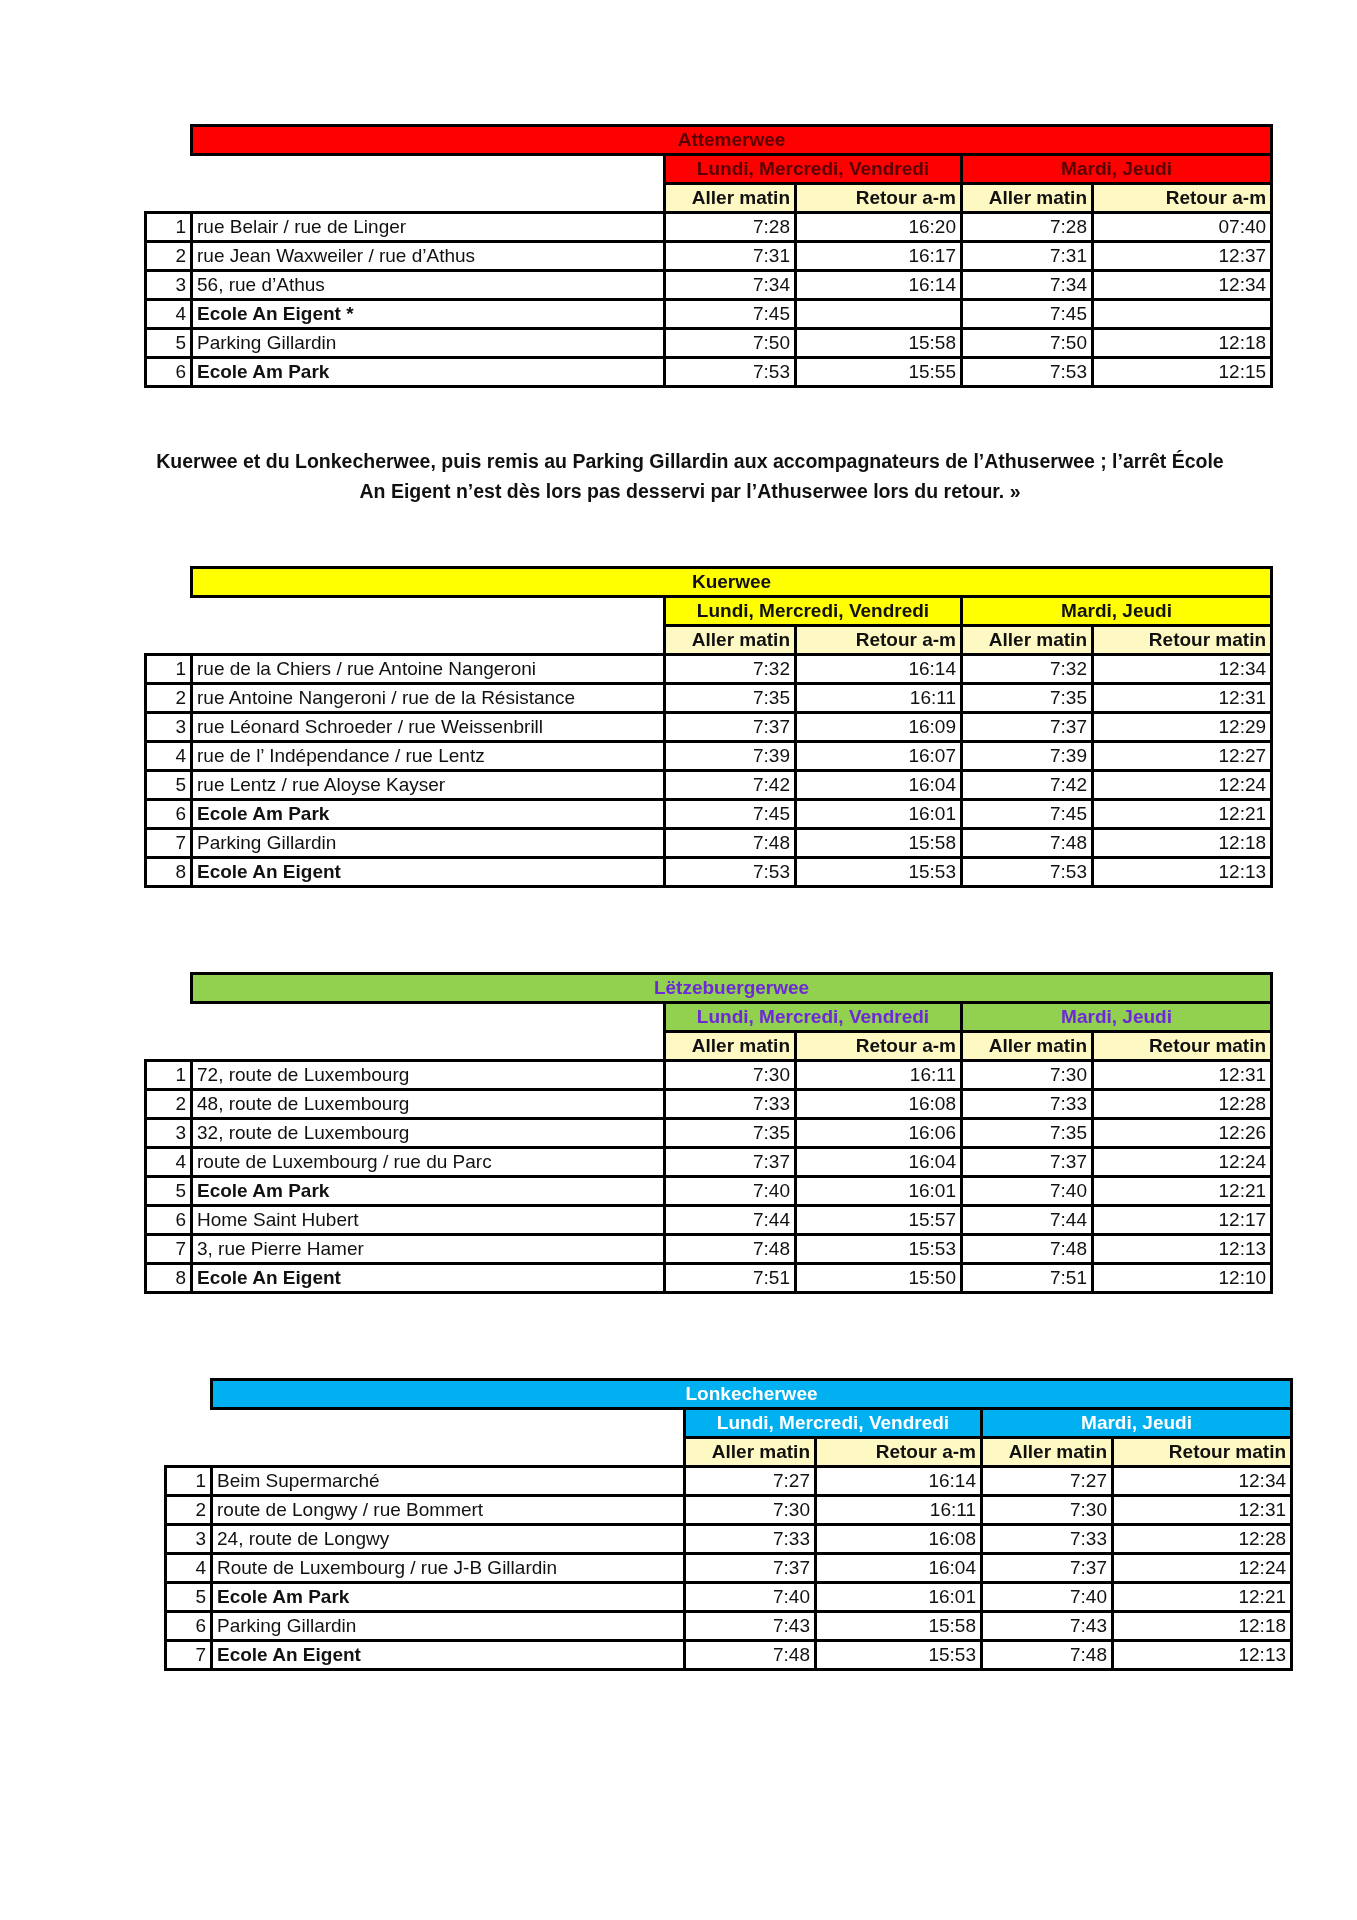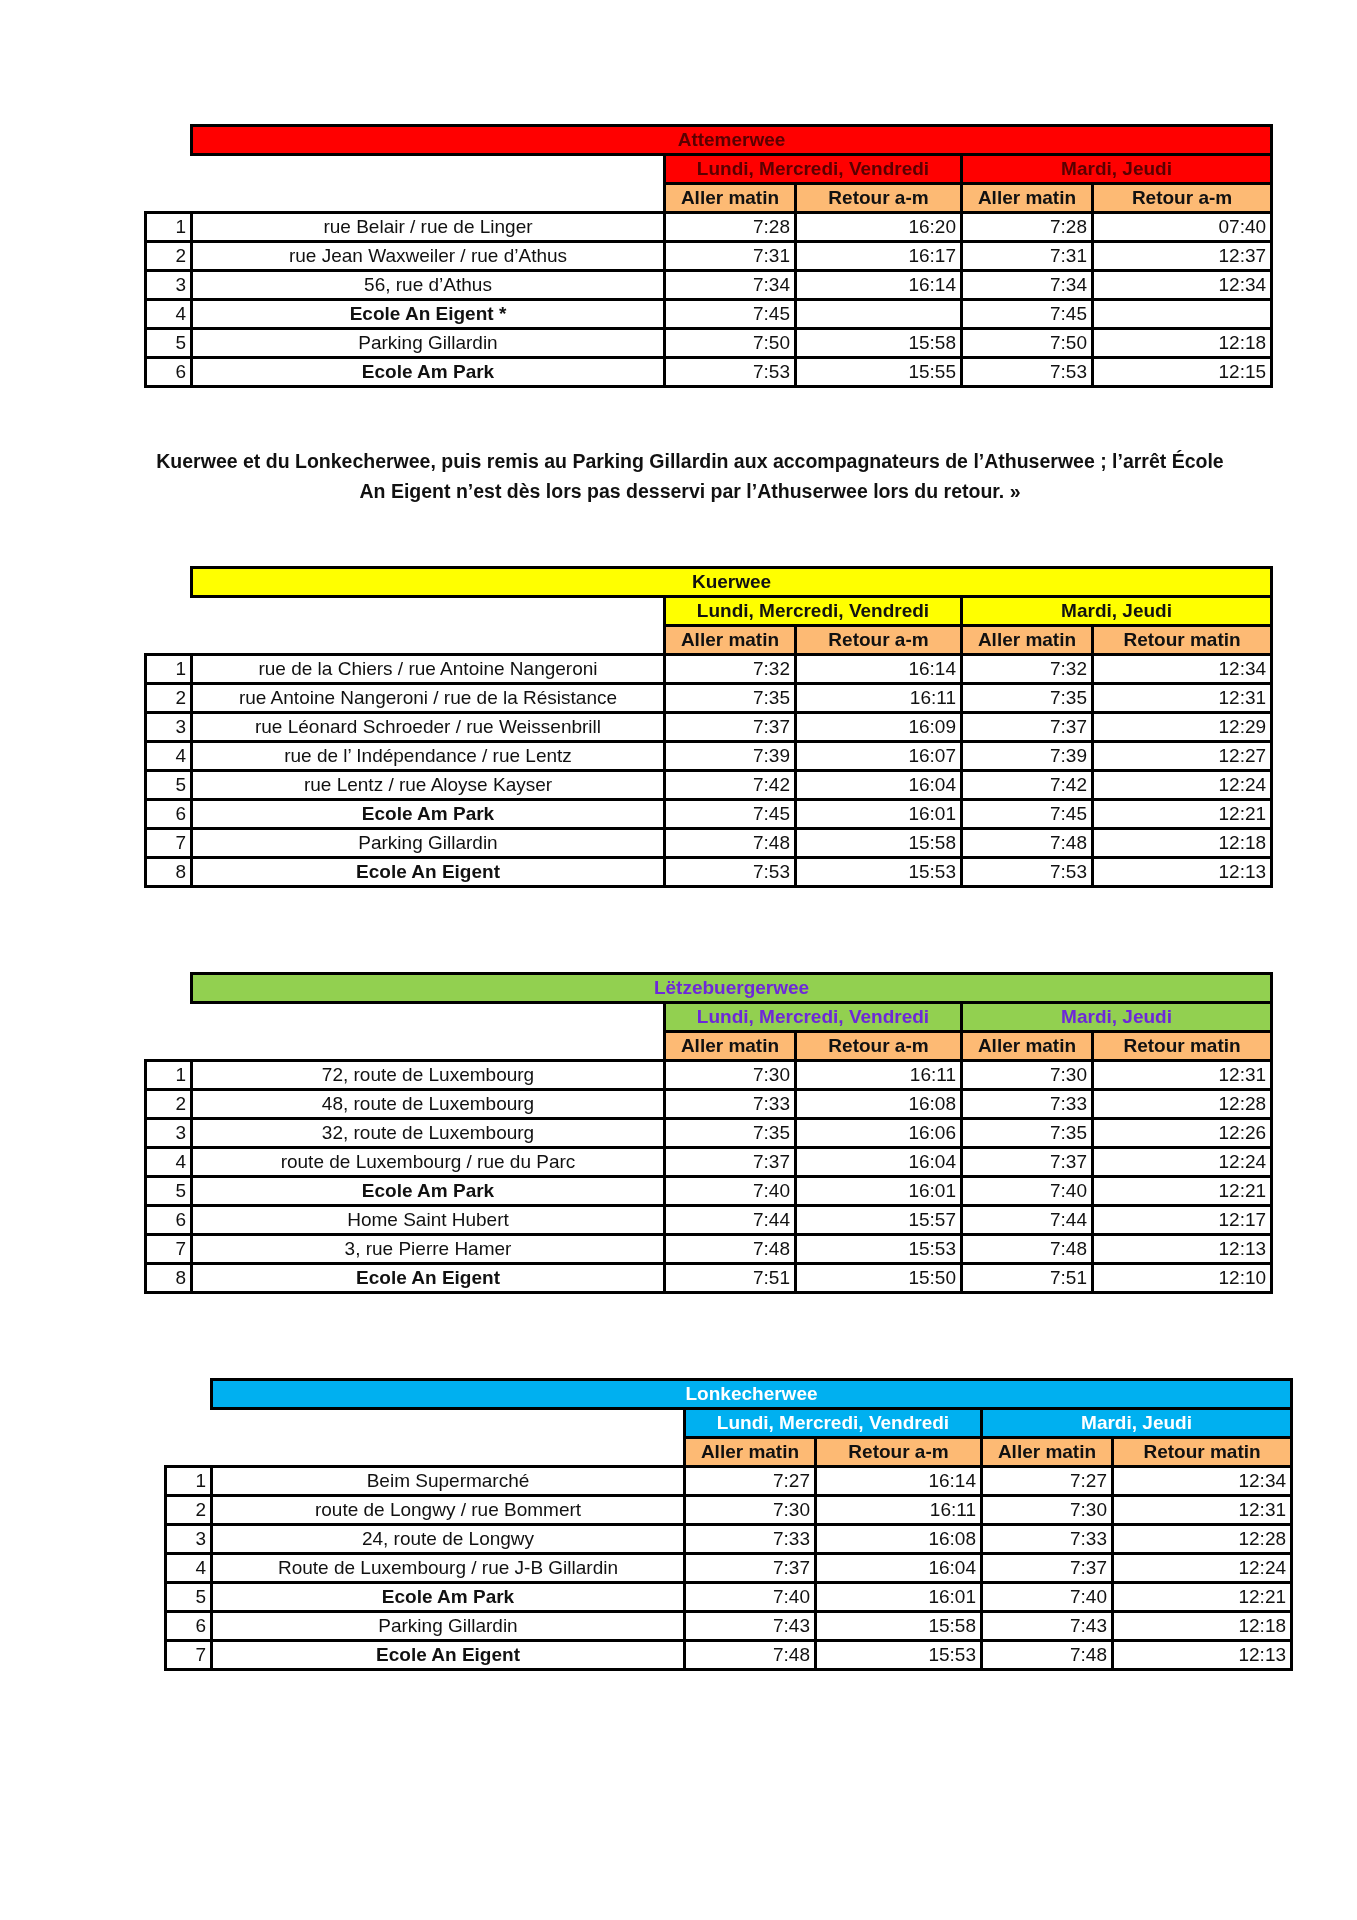--- a/index.html
+++ b/index.html
@@ -8,24 +8,24 @@
     table.sched { border-collapse: collapse; table-layout: fixed; width: 1126px; font-size: 19px; }
     table.sched td { height: 29px; padding: 0 4px; white-space: nowrap; overflow: hidden; box-sizing: border-box; }
     col.c-num { width: 46px; }
     col.c-stop { width: 473px; }
     col.c-t1 { width: 131px; }
     col.c-t2 { width: 166px; }
     col.c-t3 { width: 131px; }
     col.c-t4 { width: 179px; }
     .title-cell { text-align: center; font-weight: bold; border: 3px solid #000; }
     .day-cell { text-align: center; font-weight: bold; border: 3px solid #000; }
-    .sub-cell { font-weight: bold; border: 3px solid #000; background: #fdba74; text-align: center; }
+    .sub-cell { font-weight: bold; border: 3px solid #000; background: #fef9c3; text-align: right; }
     .blank { border: none; background: transparent; }
     .num { text-align: right; border: 3px solid #000; }
-    .stop { text-align: center; border: 3px solid #000; }
+    .stop { text-align: left; border: 3px solid #000; }
     .stop.bold { font-weight: bold; }
     .time { text-align: right; border: 3px solid #000; }
     .note { position: absolute; left: 150px; width: 1080px; top: 446px; text-align: center; font-weight: bold; font-size: 19.5px; line-height: 30px; }
     .r-red .title-cell, .r-red .day-cell { background: #ff0000; color: #5a0000; }
     .r-yellow .title-cell, .r-yellow .day-cell { background: #ffff00; color: #111; }
     .r-green .title-cell, .r-green .day-cell { background: #92d050; color: #6d28d9; }
     .r-blue .title-cell, .r-blue .day-cell { background: #00b0f0; color: #fff; }
   </style>
 </head>
 <body>

